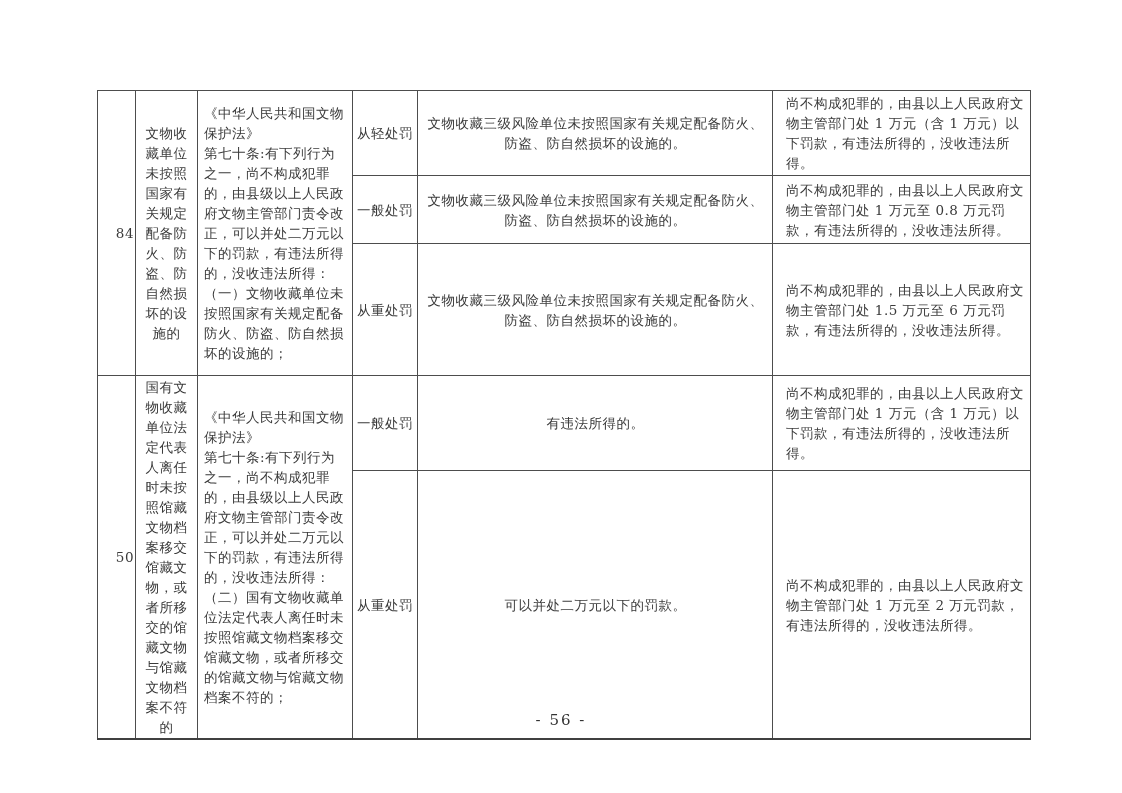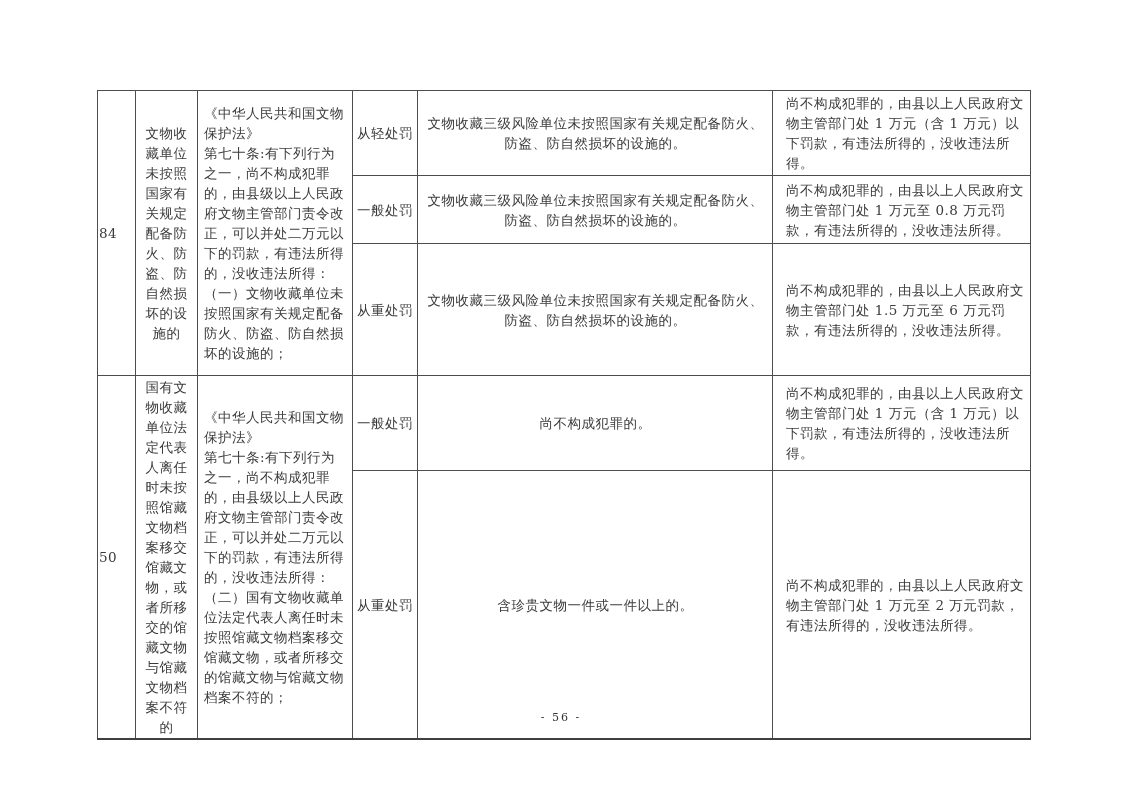--- a/index.html
+++ b/index.html
@@ -21,21 +21,21 @@
   }
   table.law-table td{
     border:1px solid #4d4d4d;
     font-size:13.5px;
     letter-spacing:0.5px;
     line-height:20px;
     overflow:hidden;
     word-break:break-all;
   }
   td.c-no{
-    text-align:left;
+    text-align:right;
     vertical-align:middle;
     font-size:14px;
     letter-spacing:0;
   }
   td.c-violation{
     vertical-align:middle;
     padding:1px 3px;
     text-align:center;
   }
   td.c-legal{
@@ -62,21 +62,21 @@
   }
   tr.h67{height:67px;}
   tr.h68{height:68px;}
   tr.h132{height:132px;}
   tr.h63{height:63px;}
   tr.h239{height:239px;}
   .footer{
     position:absolute;
     left:0;top:711px;width:100%;
     text-align:center;
-    font-size:11px;
+    font-size:15px;
     letter-spacing:2px;
     color:#333333;
   }
 </style>
 </head>
 <body>
 
 <div class="page">
 
   <table class="law-table">
@@ -113,25 +113,25 @@
       </tr>
 
       <tr class="h63">
         <td class="c-no" rowspan="2">50</td>
         <td class="c-violation" rowspan="2">国有文物收藏单位法定代表人离任时未按照馆藏文物档案移交馆藏文物，或者所移交的馆藏文物与馆藏文物档案不符的</td>
         <td class="c-legal" rowspan="2">
           <div class="legal-p">《中华人民共和国文物保护法》</div>
           <div class="legal-p">第七十条:有下列行为之一，尚不构成犯罪的，由县级以上人民政府文物主管部门责令改正，可以并处二万元以下的罚款，有违法所得的，没收违法所得：（二）国有文物收藏单位法定代表人离任时未按照馆藏文物档案移交馆藏文物，或者所移交的馆藏文物与馆藏文物档案不符的；</div>
         </td>
         <td class="c-level">一般处罚</td>
-        <td class="c-circ">尚不构成犯罪的。</td>
+        <td class="c-circ">有违法所得的。</td>
         <td class="c-pen">尚不构成犯罪的，由县以上人民政府文物主管部门处 1 万元（含 1 万元）以下罚款，有违法所得的，没收违法所得。</td>
       </tr>
       <tr class="h239">
         <td class="c-level">从重处罚</td>
-        <td class="c-circ">含珍贵文物一件或一件以上的。</td>
+        <td class="c-circ">可以并处二万元以下的罚款。</td>
         <td class="c-pen">尚不构成犯罪的，由县以上人民政府文物主管部门处 1 万元至 2 万元罚款，有违法所得的，没收违法所得。</td>
       </tr>
     </tbody>
   </table>
 
   <div class="footer">- 56 -</div>
 </div>
 
 </body></html>

